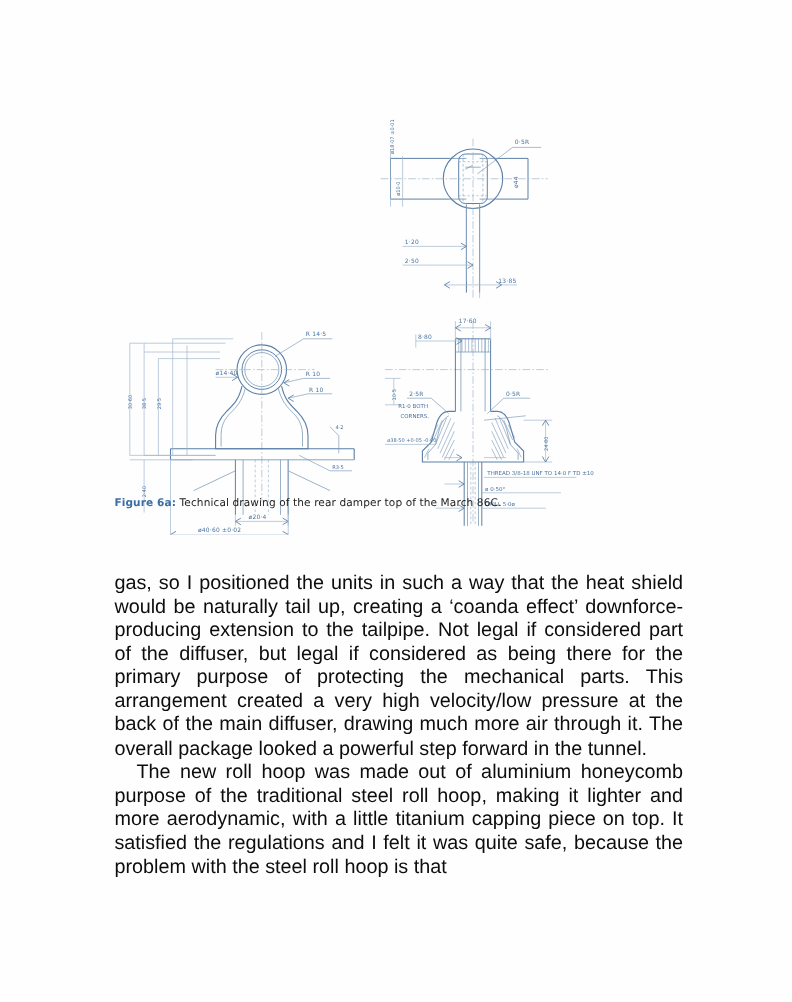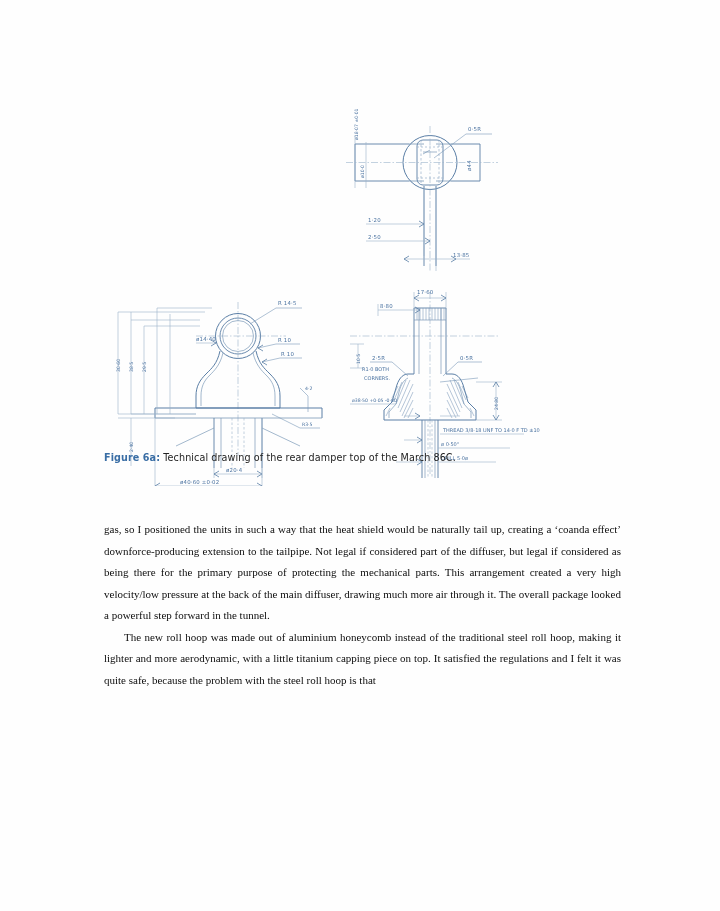--- a/index.html
+++ b/index.html
@@ -54,22 +54,22 @@
 
   
   .body-text {
     position: absolute;
     left: 104px;
     top: 519px;
     width: 517px;
   }
   .body-text p {
     margin: 0;
-    font-family: Liberation Serif, serif;
-    font-size: 11px;
+    font-family: Liberation Sans, sans-serif;
+    font-size: 18px;
     line-height: 21.55px;
     text-align: justify;
     text-justify: inter-word;
     color: #0d0d0d;
   }
   .body-text p.indent {
     text-indent: 20px;
   }
   .body-text p + p {
     margin-top: 0;
@@ -299,16 +299,16 @@
 
     </svg>
   </div>
 
   <div class="caption">
     <span class="caption-label">Figure 6a:</span><span> Technical drawing of the rear damper top of the March 86C.</span>
   </div>
 
   <div class="body-text">
     <p>gas, so I positioned the units in such a way that the heat shield would be naturally tail up, creating a ‘coanda effect’ downforce-producing extension to the tailpipe. Not legal if considered part of the diffuser, but legal if considered as being there for the primary purpose of protecting the mechanical parts. This arrangement created a very high velocity/low pressure at the back of the main diffuser, drawing much more air through it. The overall package looked a powerful step forward in the tunnel.</p>
-    <p class="indent">The new roll hoop was made out of aluminium honeycomb instead of the traditional steel roll hoop, making it lighter and more aerodynamic, with a little titanium capping piece on top. It satisfied the regulations and I felt it was quite safe, because the problem with the steel roll hoop is that</p>
+    <p class="indent">The new roll hoop was made out of aluminium honeycomb purpose of the traditional steel roll hoop, making it lighter and more aerodynamic, with a little titanium capping piece on top. It satisfied the regulations and I felt it was quite safe, because the problem with the steel roll hoop is that</p>
   </div>
 
 </div>
 
 </body></html>

